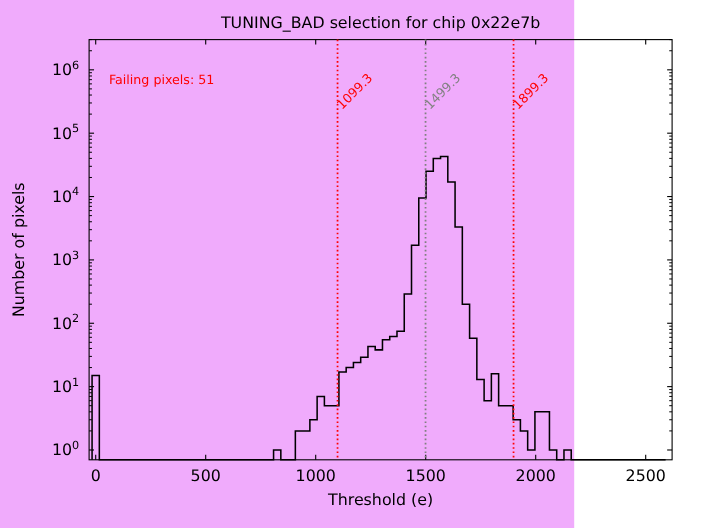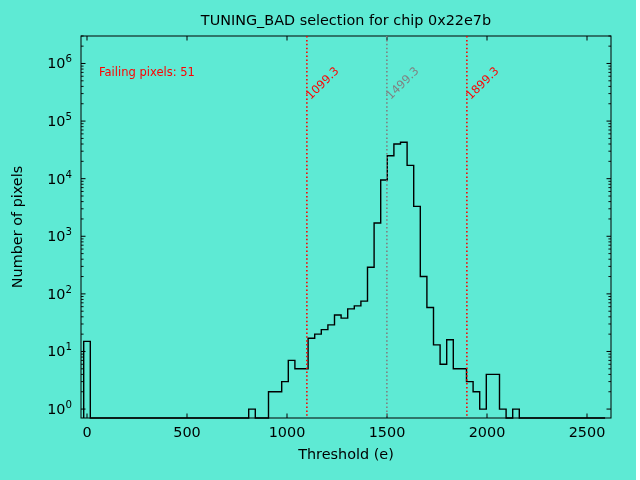--- a/index.html
+++ b/index.html
@@ -8,23 +8,23 @@
     background: #ffffff;
   }
   body {
     width: 640px;
     height: 480px;
     overflow: hidden;
     font-family: "DejaVu Sans", sans-serif;
   }
   #figure {
     position: relative;
-    width: 636px;
+    width: 522px;
     height: 480px;
-    background: #5eead4;
+    background: #f0abfc;
   }
   svg.plot {
     display: block;
     width: 640px;
     height: 480px;
   }
   .title-text {
     font-family: "DejaVu Sans", sans-serif;
     font-size: 14.4px;
     fill: #000000;

